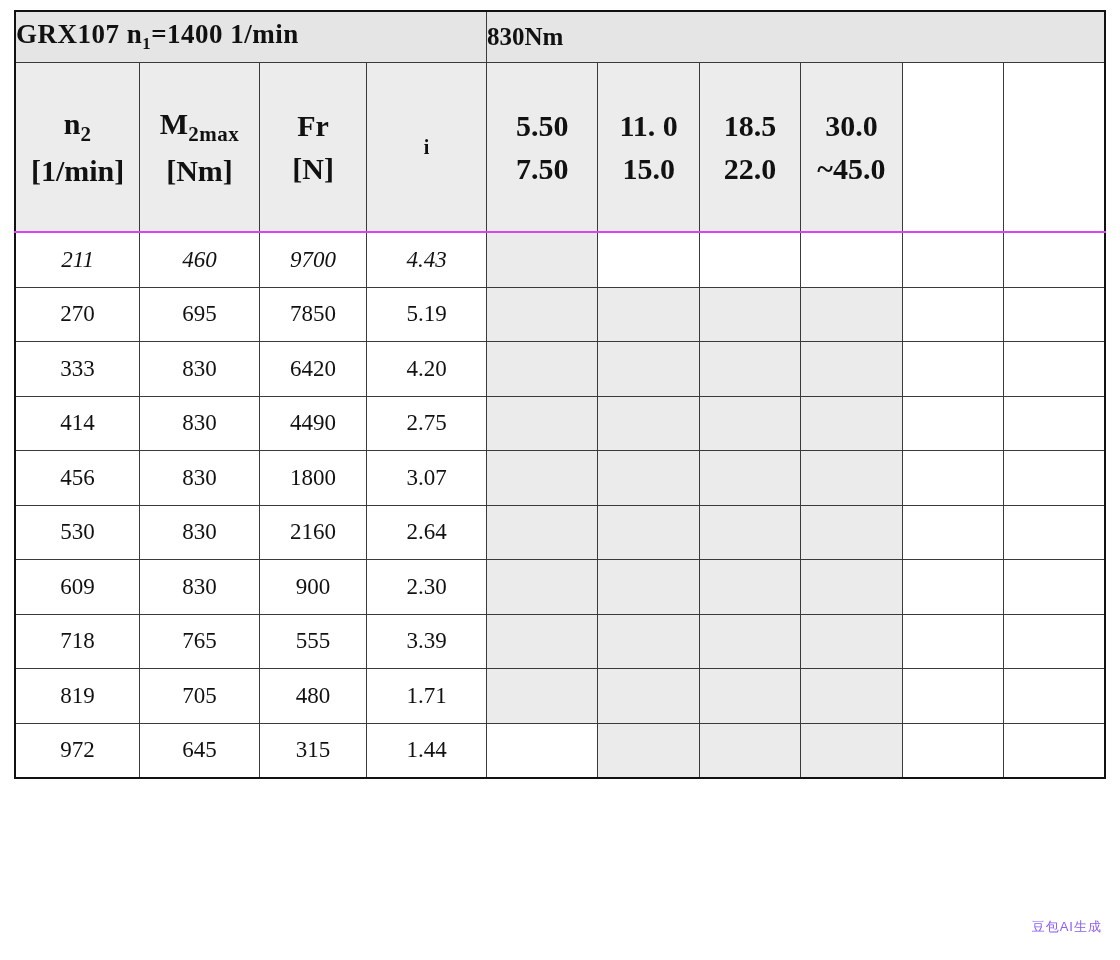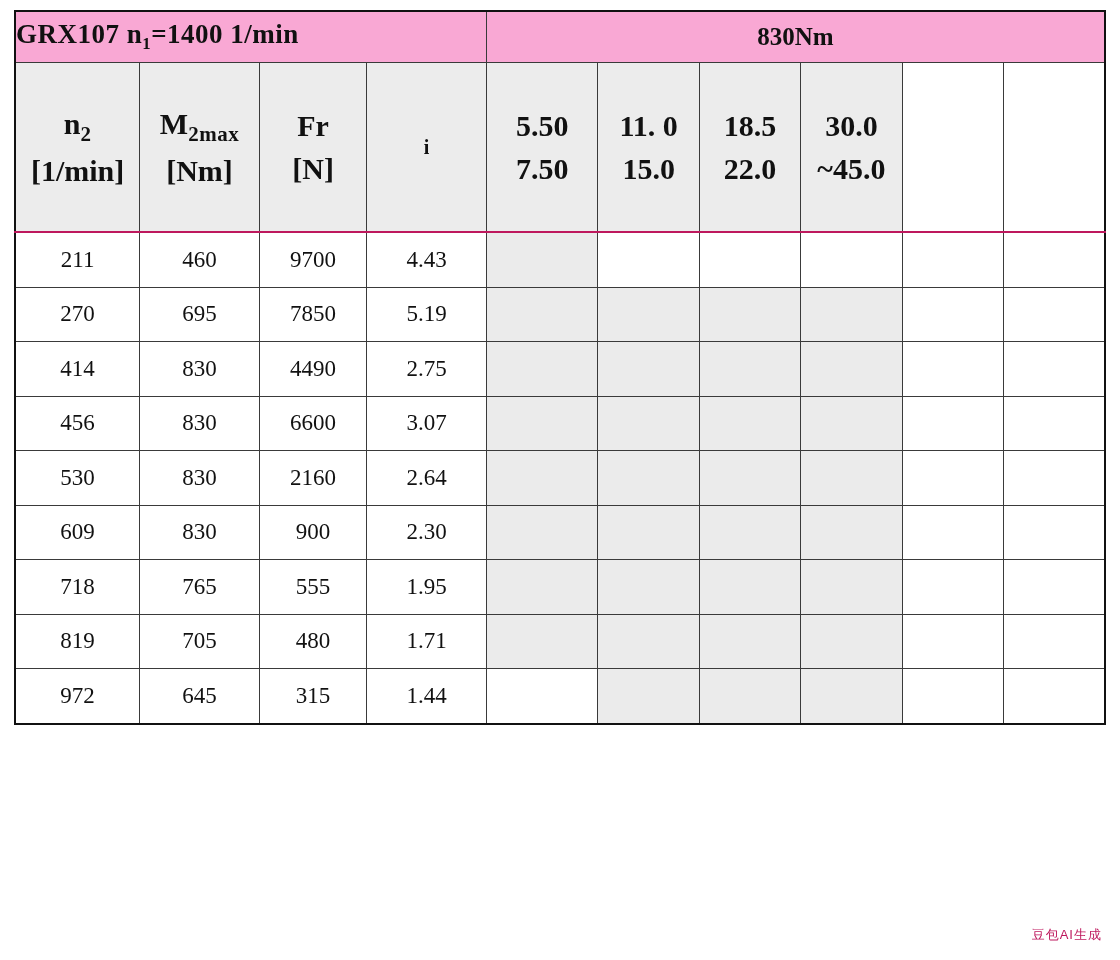--- a/index.html
+++ b/index.html
@@ -33,32 +33,32 @@
     margin: 0;
   }
 
   
   .title-row td {
     border-left: none;
     border-right: none;
     border-top: none;
     border-bottom: 2px solid #111;
     height: 50px;
-    background: #f9a8d4;
+    background: #e5e5e5;
   }
   .title-left {
     text-align: left;
     padding-left: 22px;
     font-size: 27px;
     font-weight: bold;
     letter-spacing: 0.5px;
     white-space: nowrap;
   }
   .title-right {
-    text-align: center;
+    text-align: left;
     padding-right: 22px;
     font-size: 25px;
     font-weight: bold;
     white-space: nowrap;
   }
   .sub {
     font-size: 0.62em;
     vertical-align: sub;
   }
 
@@ -91,31 +91,32 @@
     height: 53.5px;
     text-align: center;
     vertical-align: middle;
     font-size: 23px;
     background: #ffffff;
   }
   tbody tr td.shaded {
     background: #ebebeb;
   }
   tbody tr:first-child td {
-    border-top: 2px solid #be185d;
+    border-top: 2px solid #d946ef;
+    font-style: italic;
   }
 
   
   .watermark {
     position: absolute;
     right: 18px;
-    bottom: 16px;
+    bottom: 24px;
     font-family: "Liberation Sans", sans-serif;
     font-size: 13px;
-    color: #be185d;
+    color: #8b5cf6;
     letter-spacing: 1px;
     user-select: none;
   }
 </style>
 </head>
 <body>
 
 <div class="sheet">
 
   <table class="spec">
@@ -200,35 +201,47 @@
           <td>7850</td>
           <td>5.19</td>
           <td class="shaded"></td>
           <td class="shaded"></td>
           <td class="shaded"></td>
           <td class="shaded"></td>
           <td></td>
           <td></td>
         </tr>
         <tr>
+          <td>333</td>
+          <td>830</td>
+          <td>6420</td>
+          <td>4.20</td>
+          <td class="shaded"></td>
+          <td class="shaded"></td>
+          <td class="shaded"></td>
+          <td class="shaded"></td>
+          <td></td>
+          <td></td>
+        </tr>
+        <tr>
           <td>414</td>
           <td>830</td>
           <td>4490</td>
           <td>2.75</td>
           <td class="shaded"></td>
           <td class="shaded"></td>
           <td class="shaded"></td>
           <td class="shaded"></td>
           <td></td>
           <td></td>
         </tr>
         <tr>
           <td>456</td>
           <td>830</td>
-          <td>6600</td>
+          <td>1800</td>
           <td>3.07</td>
           <td class="shaded"></td>
           <td class="shaded"></td>
           <td class="shaded"></td>
           <td class="shaded"></td>
           <td></td>
           <td></td>
         </tr>
         <tr>
           <td>530</td>
@@ -251,21 +264,21 @@
           <td class="shaded"></td>
           <td class="shaded"></td>
           <td class="shaded"></td>
           <td></td>
           <td></td>
         </tr>
         <tr>
           <td>718</td>
           <td>765</td>
           <td>555</td>
-          <td>1.95</td>
+          <td>3.39</td>
           <td class="shaded"></td>
           <td class="shaded"></td>
           <td class="shaded"></td>
           <td class="shaded"></td>
           <td></td>
           <td></td>
         </tr>
         <tr>
           <td>819</td>
           <td>705</td>

